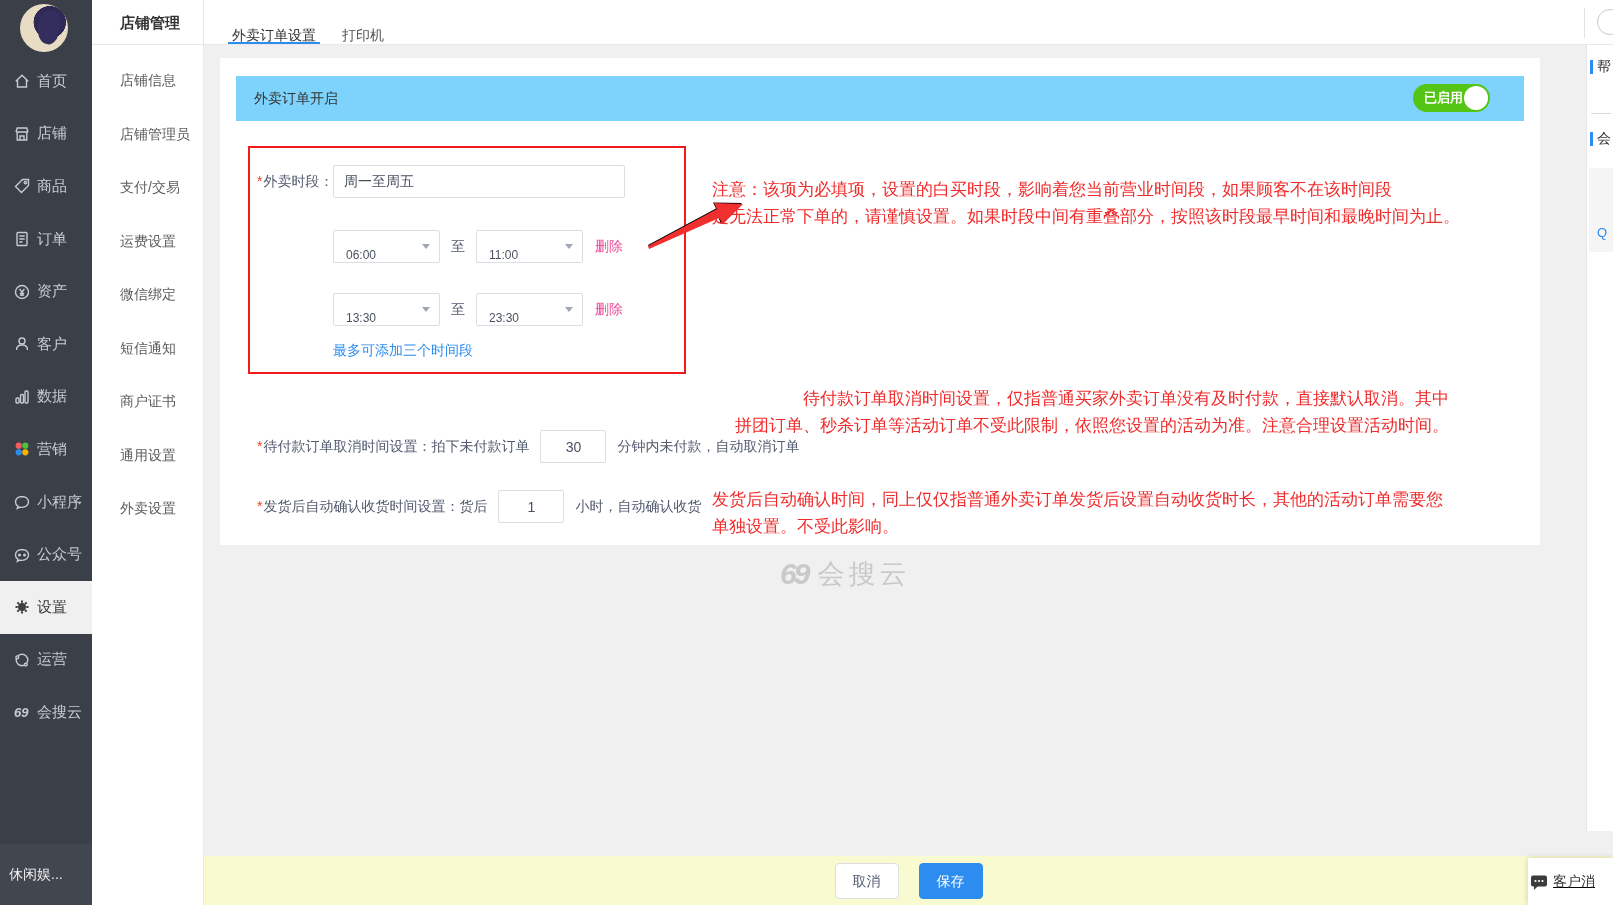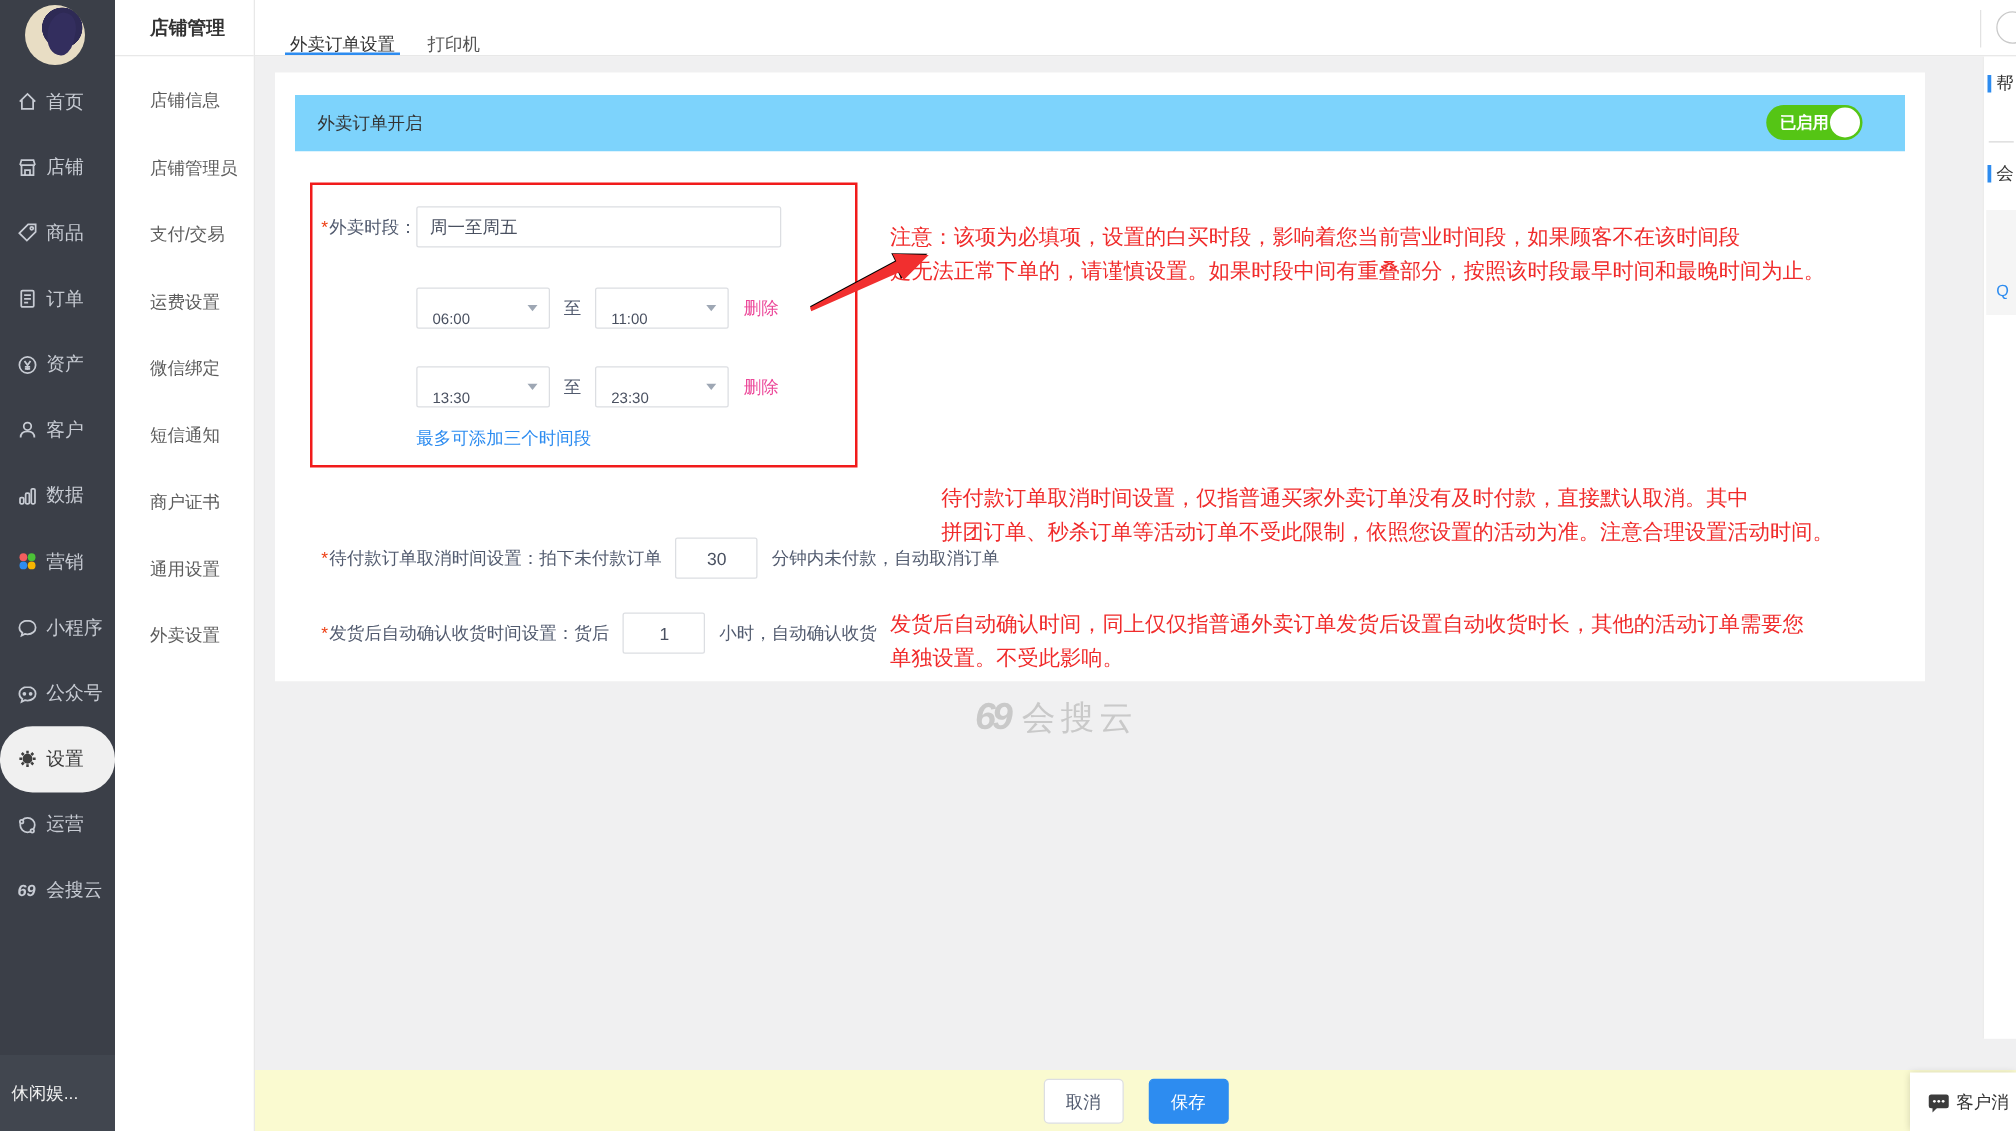--- a/index.html
+++ b/index.html
@@ -9,21 +9,21 @@
   
   .leftnav{position:absolute;left:0;top:0;width:92px;height:905px;background:#3b3f48;z-index:30;}
   .avatar{position:absolute;left:20px;top:4px;width:48px;height:48px;border-radius:50%;
     background:radial-gradient(circle at 62% 38%, #2e2a55 0 38%, #e8ddc4 39% 100%);
     overflow:hidden;}
   .avatar:after{content:"";position:absolute;left:18px;top:6px;width:22px;height:34px;border-radius:50% 50% 40% 60%;
     background:#332e5e;transform:rotate(14deg);}
   .navlist{position:absolute;left:0;top:55px;width:92px;}
   .nav-item{height:52.6px;display:flex;align-items:center;padding-left:13px;color:#c7cbd3;font-size:15px;cursor:pointer;}
   .nav-item .nico{width:18px;height:18px;margin-right:6px;display:inline-flex;}
-  .nav-item.active{background:#f0f0f0;color:#3a3a3a;border-radius:26px;}
+  .nav-item.active{background:#f0f0f0;color:#3a3a3a;}
   .storelabel{position:absolute;left:0;bottom:0;width:92px;height:61px;background:#41464f;color:#f2f2f2;
     font-size:14px;display:flex;align-items:center;padding-left:9px;}
 
   
   .sidenav{position:absolute;left:92px;top:0;width:112px;height:905px;background:#fff;border-right:1px solid #e8e8e8;z-index:20;}
   .sidenav-title{height:45px;line-height:45px;padding-left:28px;font-size:15px;font-weight:bold;color:#333;border-bottom:1px solid #e8e8e8;}
   .sidenav-list{padding-top:9px;}
   .side-item{height:53.5px;line-height:53.5px;padding-left:28px;font-size:14px;color:#5c5c5c;cursor:pointer;}
 
   
@@ -82,21 +82,21 @@
   
   .rightpanel{position:absolute;left:1586px;top:45px;width:27px;height:786px;background:#fff;border-left:1px solid #e6e6e6;z-index:8;}
   .rp-sec{position:absolute;left:3px;display:flex;align-items:center;font-size:14px;color:#333;}
   .rp-bar{width:3px;height:14px;background:#2d8cf0;margin-right:4px;}
   .rp-line{position:absolute;left:4px;top:68px;width:20px;height:1px;background:#d8d8d8;}
   .rp-box{position:absolute;left:2px;top:123px;width:25px;height:84px;background:#f5f5f5;}
   .rp-q{position:absolute;left:10px;top:180px;color:#2d8cf0;font-size:13px;}
 
   
   .chatpop{position:absolute;left:1528px;top:858px;width:85px;height:47px;background:#fff;z-index:40;
-    box-shadow:0 0 6px rgba(0,0,0,.18);display:flex;align-items:center;padding-left:14px;overflow:hidden;}
+    box-shadow:0 0 6px rgba(0,0,0,.18);display:flex;align-items:center;padding-left:2px;overflow:hidden;text-decoration:underline;}
   .chat-label{font-size:14px;color:#333;white-space:nowrap;margin-left:4px;}
 
   svg{display:block;}
 </style>
 </head>
 <body>
 
 <div id="stage">
 
   <div class="leftnav">
@@ -314,21 +314,21 @@
       <polygon points="428,187 496,150.5 493,144.5 522,145 501,165 498,159 430,190" fill="#f row"></polygon>
       <polygon points="428,188 497,151 494,145 523,146 503,166 499,160 429,191" fill="#f12f2f"></polygon>
     </svg>
 
     <div class="formrow" style="left:37px;top:372px;">
       <span class="fieldlabel"><span class="req">*</span><span>待付款订单取消时间设置：拍下未付款订单</span></span>
       <input class="numinput" value="30" style="">
       <span class="fieldlabel">分钟内未付款，自动取消订单</span>
     </div>
 
-    <div class="rednote" style="left:533px;top:327px;">
+    <div class="rednote" style="left:515px;top:327px;text-align:right;">
       <div>待付款订单取消时间设置，仅指普通买家外卖订单没有及时付款，直接默认取消。其中</div>
       <div>拼团订单、秒杀订单等活动订单不受此限制，依照您设置的活动为准。注意合理设置活动时间。</div>
     </div>
 
     <div class="formrow" style="left:37px;top:432px;">
       <span class="fieldlabel"><span class="req">*</span><span>发货后自动确认收货时间设置：货后</span></span>
       <input class="numinput" value="1" style="">
       <span class="fieldlabel">小时，自动确认收货</span>
     </div>
 

